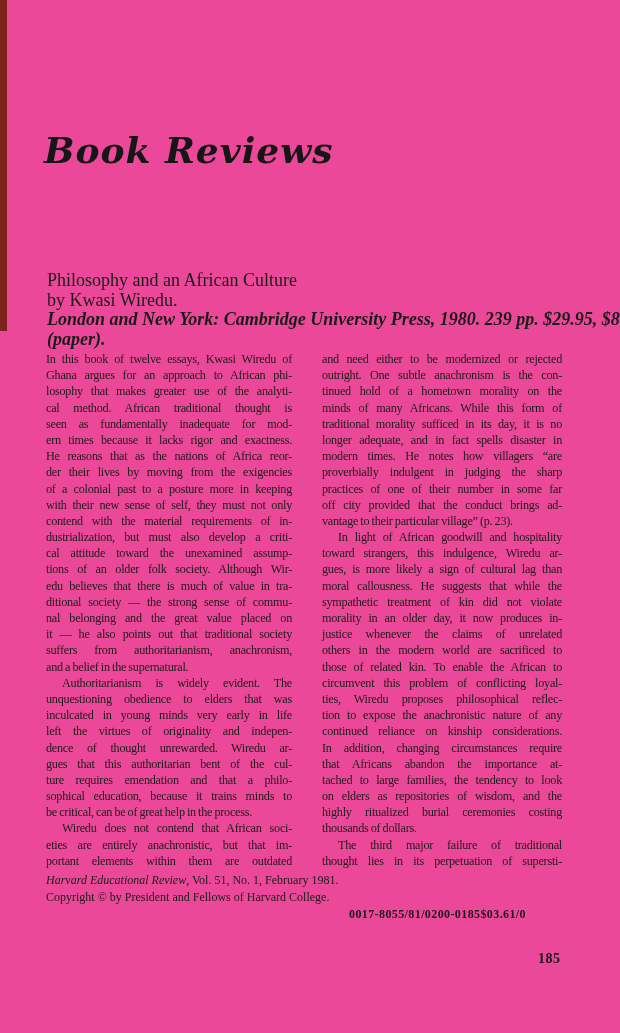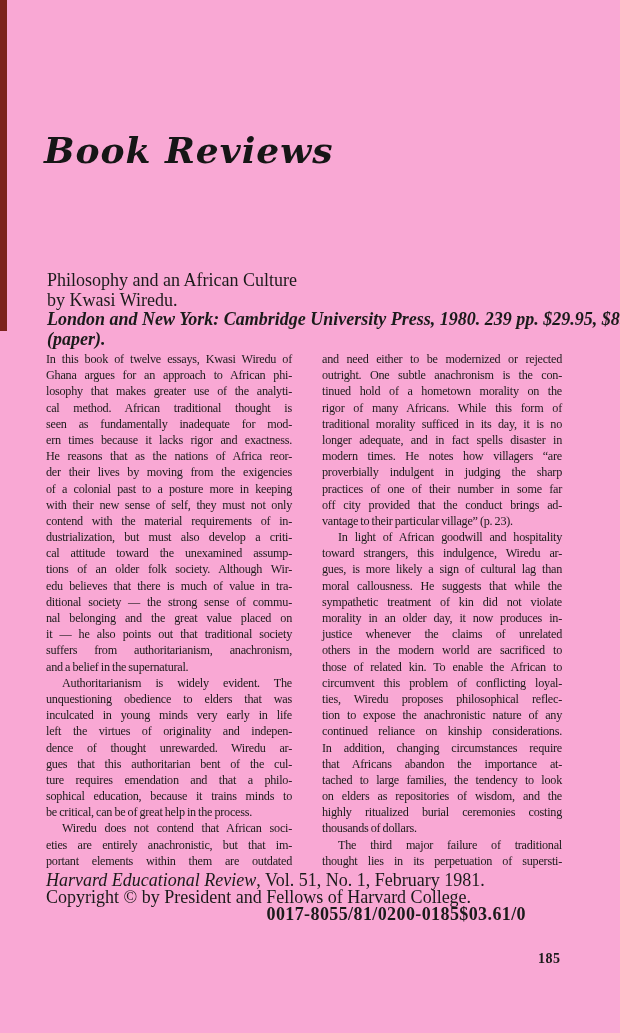--- a/index.html
+++ b/index.html
@@ -1,19 +1,19 @@
 <!DOCTYPE html>
 <html><head>
 <meta charset="utf-8">
 <style>
   html,body{margin:0;padding:0;background:#e9e9e9;}
   .page{
     position:relative;
     width:620px;height:1033px;
-    background:#f9a8d4;
+    background:#ec4899;
     font-family:"Liberation Serif", serif;
     color:#1b1b1b;
     overflow:hidden;
   }
   .red-bar{
     position:absolute;left:0;top:0;
     width:7px;height:331px;
   }
   .title{
     position:absolute;left:44px;top:131px;
@@ -46,21 +46,21 @@
     overflow:visible;
   }
   .line.last{
     text-align:right;
     -moz-text-align-last:left;
     text-align-last:left;
   }
   .line.in{text-indent:16px;}
   .footer{
     position:absolute;left:46px;top:872px;width:480px;
-    font-size:18px;line-height:16.8px;
+    font-size:12px;line-height:16.8px;
     white-space:nowrap;
   }
   .footer .ital{font-style:italic;}
   .footer .code{letter-spacing:0.4px;font-weight:600;text-align:right;}
   .page-number{
     position:absolute;left:538px;top:951px;
     font-size:14px;font-weight:600;
     letter-spacing:0.5px;
   }
 </style>
@@ -112,21 +112,21 @@
         <div class="line">sophical education, because it trains minds to</div>
         <div class="line last">be critical, can be of great help in the process.</div>
         <div class="line in">Wiredu does not contend that African soci-</div>
         <div class="line">eties are entirely anachronistic, but that im-</div>
         <div class="line">portant elements within them are outdated</div>
       </div>
     <div class="col right" id="right-col">
         <div class="line">and need either to be modernized or rejected</div>
         <div class="line">outright. One subtle anachronism is the con-</div>
         <div class="line">tinued hold of a hometown morality on the</div>
-        <div class="line">rigor of many Africans. While this form of</div>
+        <div class="line">minds of many Africans. While this form of</div>
         <div class="line">traditional morality sufficed in its day, it is no</div>
         <div class="line">longer adequate, and in fact spells disaster in</div>
         <div class="line">modern times. He notes how villagers “are</div>
         <div class="line">proverbially indulgent in judging the sharp</div>
         <div class="line">practices of one of their number in some far</div>
         <div class="line">off city provided that the conduct brings ad-</div>
         <div class="line last">vantage to their particular village” (p. 23).</div>
         <div class="line in">In light of African goodwill and hospitality</div>
         <div class="line">toward strangers, this indulgence, Wiredu ar-</div>
         <div class="line">gues, is more likely a sign of cultural lag than</div>

